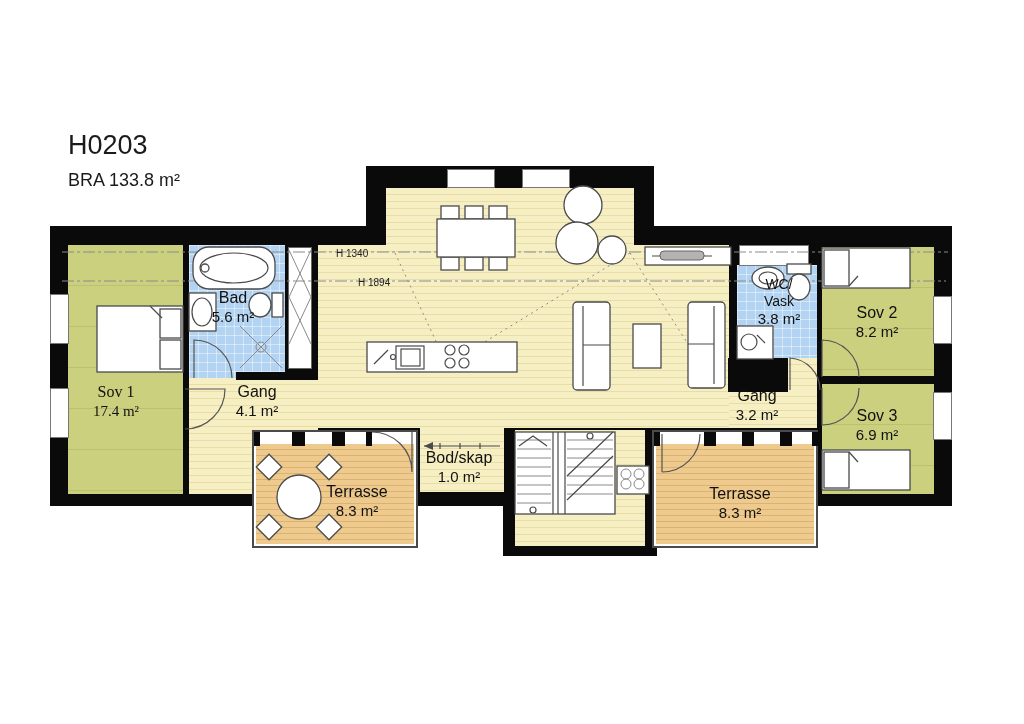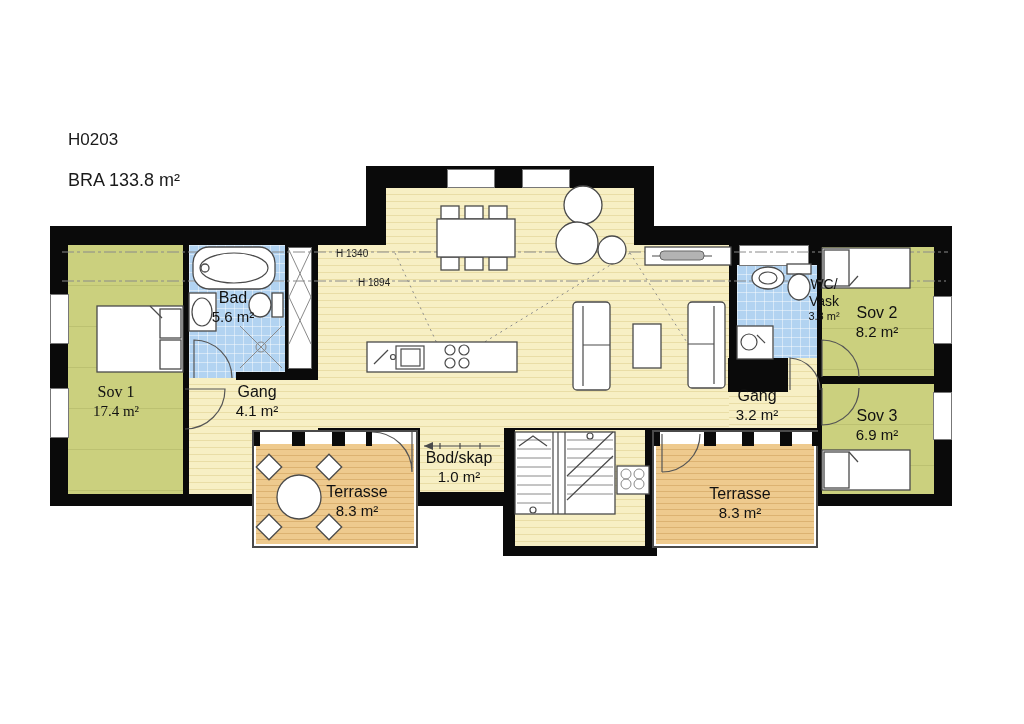--- a/index.html
+++ b/index.html
@@ -15,23 +15,23 @@
   .tan{position:absolute;background:repeating-linear-gradient(180deg,var(--terrace_tan,#eeca8e) 0 5px,#dcb271 5px 6px);}
   .whiteroom{position:absolute;background:#fff;}
   .win{position:absolute;background:#fff;border:1px solid #777;box-sizing:border-box;}
   .terr{box-sizing:border-box;border:2px solid #4a4a4a;box-shadow:inset 0 0 0 2px #fff;}
   .post{position:absolute;background:#0a0a0a;}
   .doorbar{position:absolute;background:#fff;}
   .rlabel{position:absolute;text-align:center;line-height:1.22;transform:translateX(-50%);white-space:nowrap;}
   .rname{font-size:16px;}
   .rarea{font-size:15px;}
   .sm .rname{font-size:14px;}
-  .sm .rarea{font-size:11px;}
+  .sm .rarea{font-size:15px;}
   .hnote{position:absolute;font-size:10px;color:#222;}
-  .title{position:absolute;font-size:17px;color:#1a1a1a;}
+  .title{position:absolute;font-size:27px;color:#1a1a1a;}
   .bra{position:absolute;font-size:18px;color:#1a1a1a;}
   svg.overlay{position:absolute;left:0;top:0;width:1024px;height:724px;pointer-events:none;}
   svg .f{fill:#ffffff;stroke:#4a4a4a;stroke-width:1.3;}
   svg .l{fill:none;stroke:#4a4a4a;stroke-width:1.2;}
   svg .thin{fill:none;stroke:#8a8a8a;stroke-width:1;}
   svg .arc{fill:none;stroke:#555;stroke-width:1.2;}
 </style>
 </head>
 <body>
 
@@ -257,21 +257,21 @@
     <div class="rarea">17.4 m²</div>
   </div>
   <div class="rlabel" style="left:233px;top:288px;">
     <div class="rname">Bad</div>
     <div class="rarea">5.6 m²</div>
   </div>
   <div class="rlabel" style="left:257px;top:382px;">
     <div class="rname">Gang</div>
     <div class="rarea">4.1 m²</div>
   </div>
-  <div class="rlabel sm" style="left:779px;top:276px;margin-left:45px;">
+  <div class="rlabel sm" style="left:779px;top:276px;">
     <div class="rname">WC/</div>
     <div class="rname">Vask</div>
     <div class="rarea">3.8 m²</div>
   </div>
   <div class="rlabel" style="left:877px;top:303px;">
     <div class="rname">Sov 2</div>
     <div class="rarea">8.2 m²</div>
   </div>
   <div class="rlabel" style="left:877px;top:390px;margin-top:16px;">
     <div class="rname">Sov 3</div>

